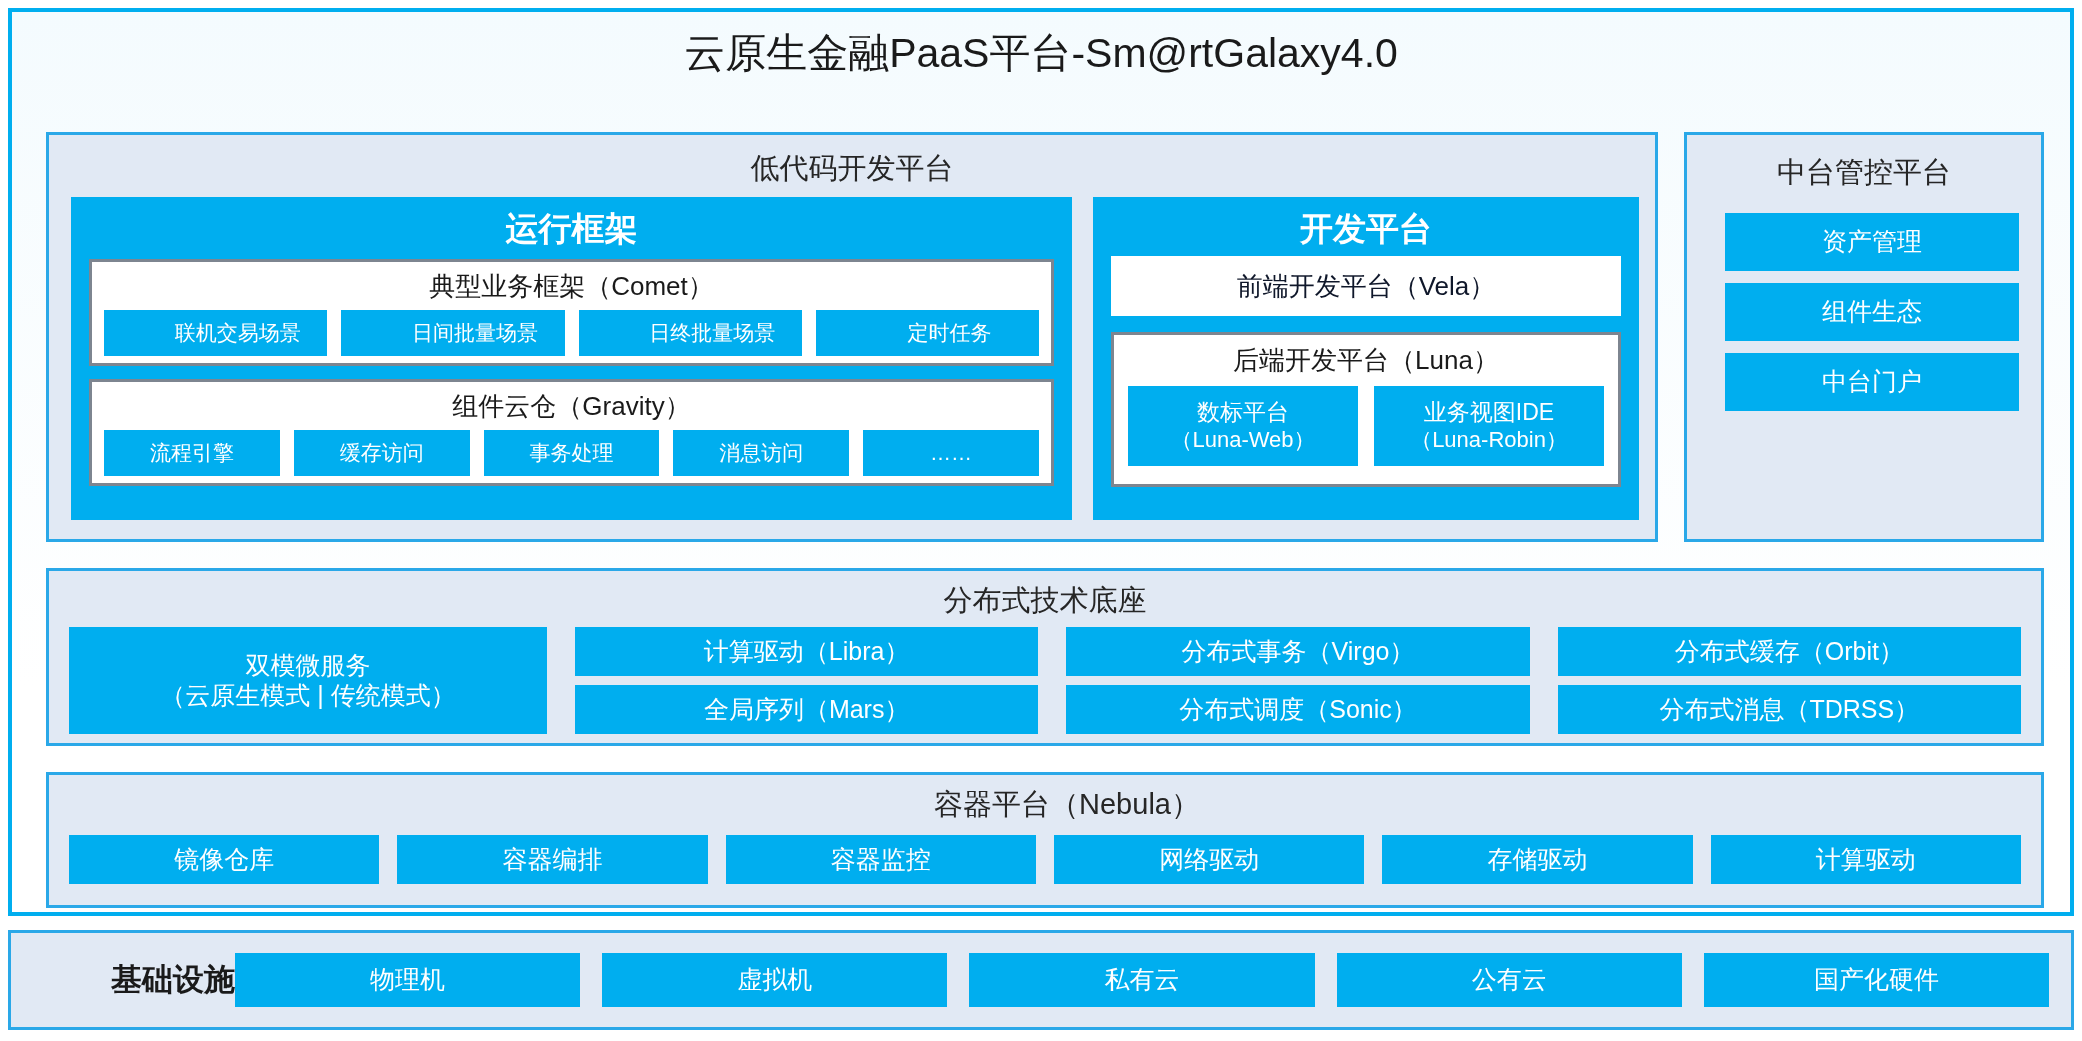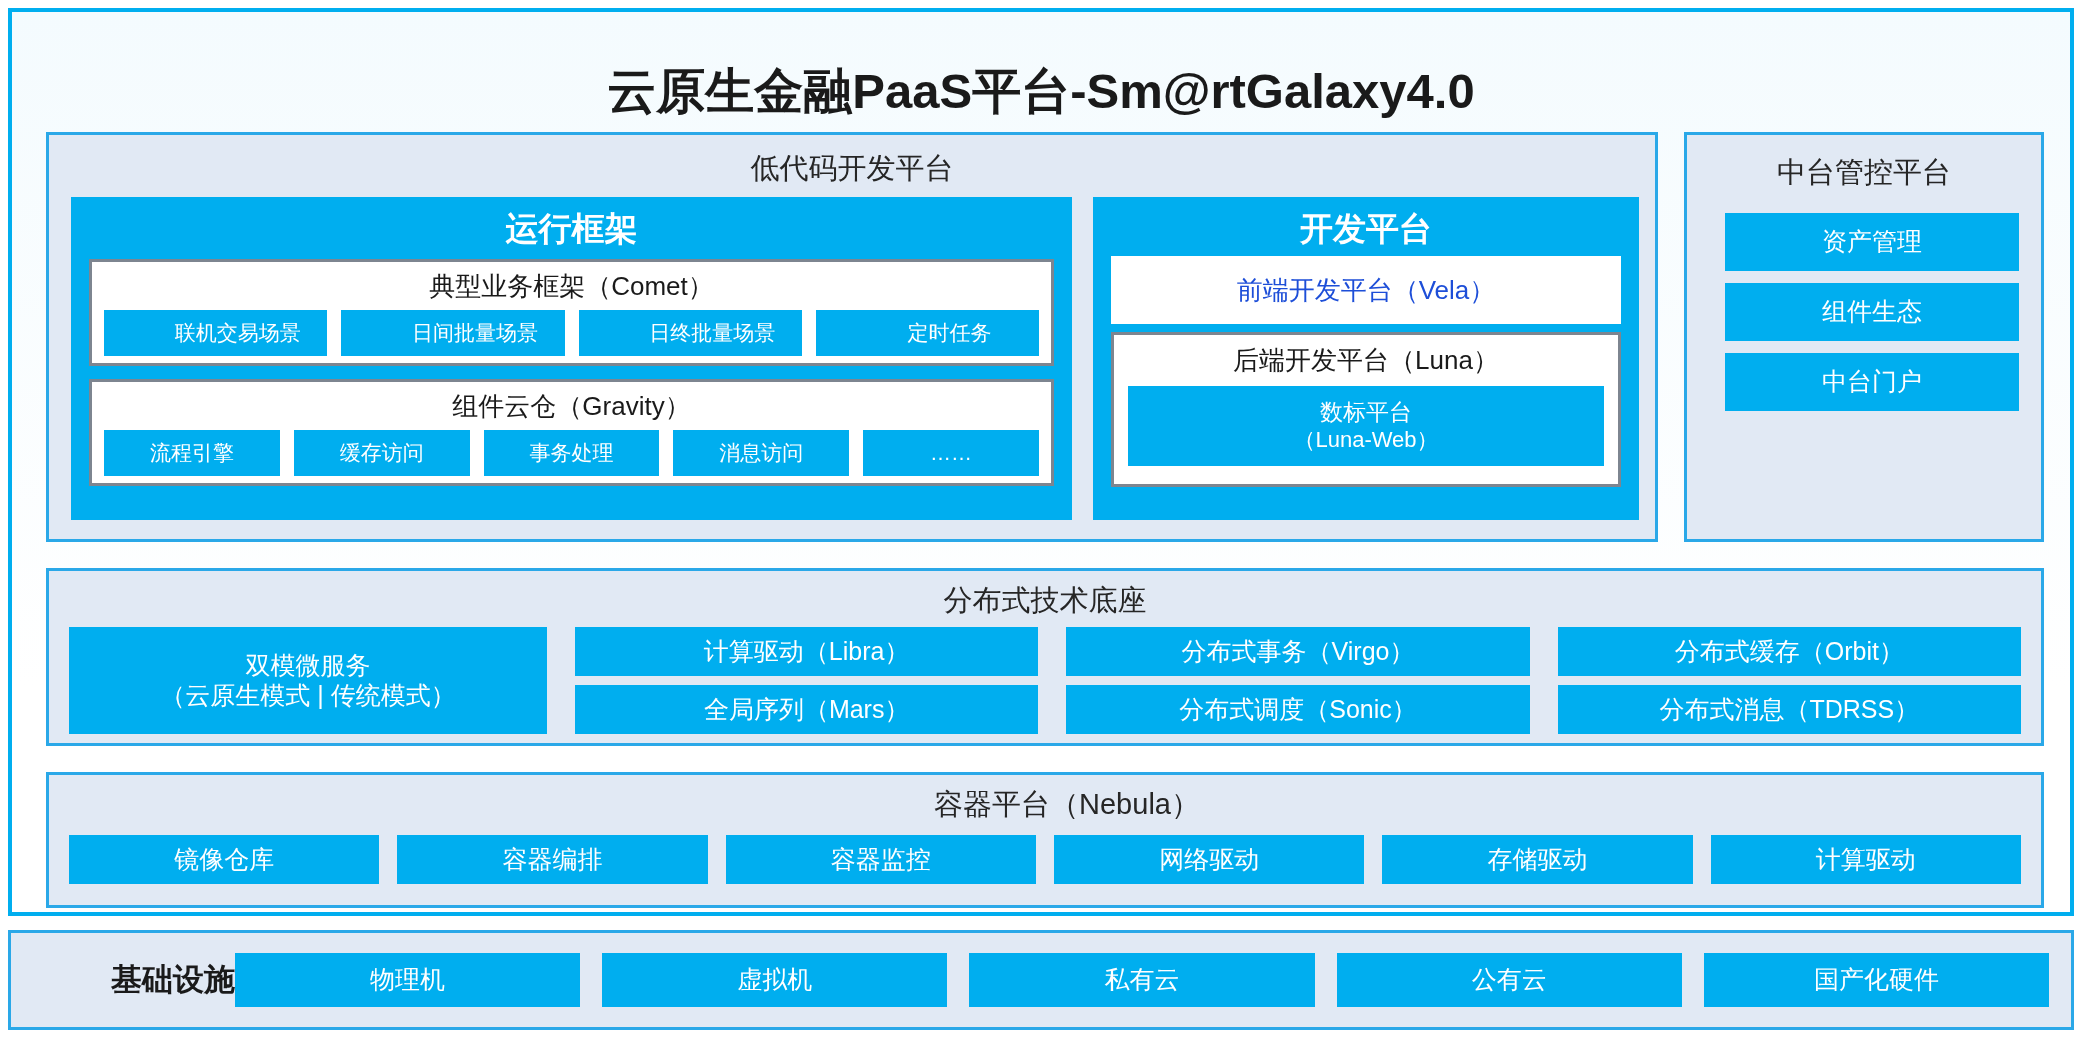--- a/index.html
+++ b/index.html
@@ -17,25 +17,24 @@
     width: 2066px; height: 908px;
     border: 4px solid #00AEEF;
     background: linear-gradient(180deg,#f4fbfe 0%, #ffffff 75%);
   }
 
   .doc-title {
     position: absolute;
     left: 0; top: 14px;
     width: 100%;
     text-align: center;
-    font-size: 49px;
-    font-weight: 700;
+    font-size: 41px;
+    font-weight: 400;
     color: #1a1a1a;
     letter-spacing: 0px;
-    margin-top: 33px;
   }
 
   
   .panel {
     position: absolute;
     background: #e1e9f4;
     border: 3px solid #2aa8e8;
   }
   .panel-title {
     width: 100%;
@@ -89,24 +88,24 @@
   #gravity .row { display: flex; gap: 14px; padding: 6px 12px 0 12px; }
   #gravity .row .blue { height: 46px; flex: 1; font-size: 21px; }
 
   
   #devplat { left: 1044px; top: 62px; width: 546px; height: 323px; }
   #devplat .sub-title {
     text-align: center; color: #fff; font-size: 33px; font-weight: 700;
     padding-top: 10px;
   }
   #vela {
-    position: absolute; left: 18px; top: 59px; width: 510px; height: 68px;
+    position: absolute; left: 18px; top: 59px; width: 510px; height: 60px;
     background:#ffffff; border:none;
     display:flex; align-items:center; justify-content:center;
-    font-size: 26px; color:#1d4ed8;
+    font-size: 26px; color:#0f172a;
   }
   #luna { position: absolute; left: 18px; top: 135px; width: 510px; height: 155px; }
   #luna .whitebox-title { padding-top: 8px; }
   #luna .row { display:flex; gap: 16px; padding: 8px 14px 0 14px; }
   #luna .row .blue { flex: 1; height: 80px; font-size: 23px; }
 
   
   #midplat { left: 1672px; top: 120px; width: 360px; height: 410px; }
   #midplat .panel-title { margin-top: 18px; }
   #midplat .stack { padding: 20px 22px 0 38px; display:flex; flex-direction:column; gap: 12px; }
@@ -194,20 +193,26 @@
 
       <div class="whitebox" id="luna">
         <div class="whitebox-title">后端开发平台（Luna）</div>
         <div class="row">
           <div class="blue">
             <div>
               <span>数标平台</span>
               <span class="sub2">（Luna-Web）</span>
             </div>
           </div>
+          <div class="blue">
+            <div>
+              <span>业务视图IDE</span>
+              <span class="sub2">（Luna-Robin）</span>
+            </div>
+          </div>
         </div>
       </div>
     </div>
   </div>
 
   <div class="panel" id="midplat">
     <div class="panel-title">中台管控平台</div>
     <div class="stack">
       <div class="blue">资产管理</div>
       <div class="blue">组件生态</div>

